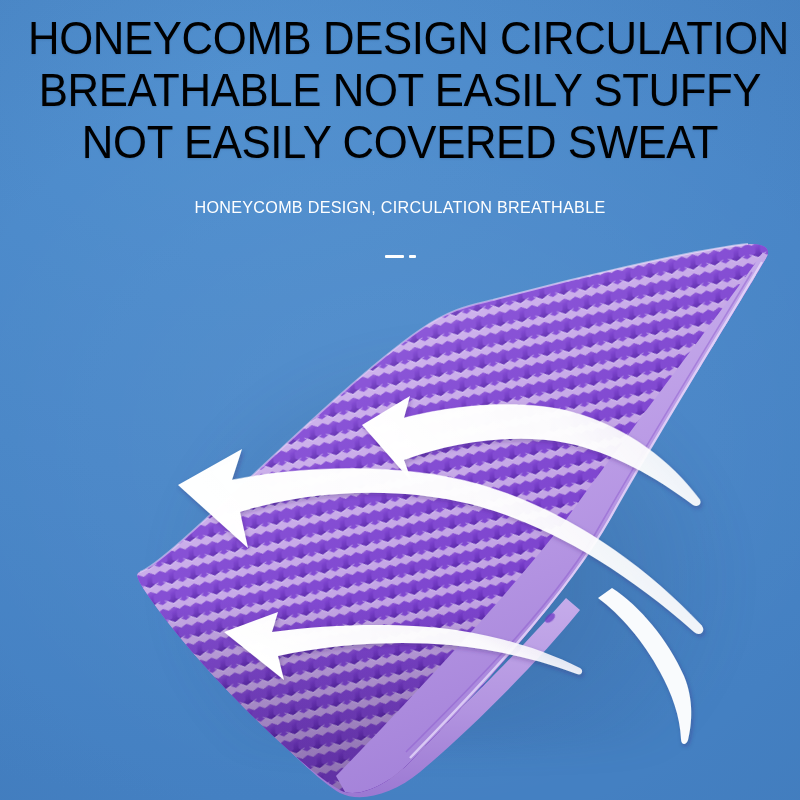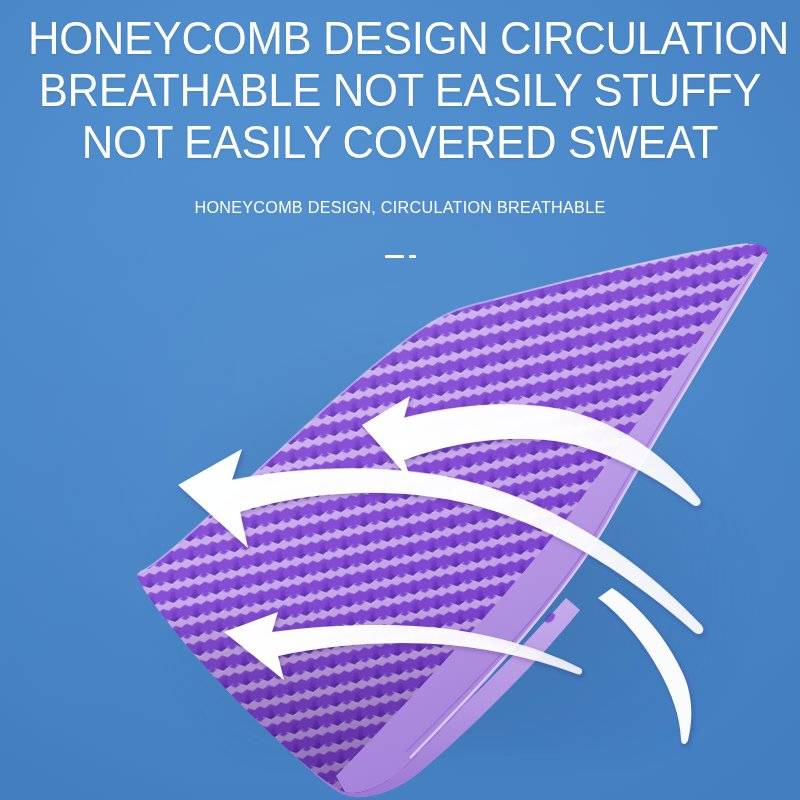--- a/index.html
+++ b/index.html
@@ -29,21 +29,21 @@
     background:radial-gradient(ellipse 95% 80% at 50% 55%,
         rgba(255,255,255,0.05) 0%, rgba(255,255,255,0) 60%,
         rgba(30,70,120,0.10) 100%);
   }
 
   
   .headline {
     position:absolute;
     top:12px; left:0; right:0;
     text-align:center;
-    color:#ffffff;
+    color:#000000;
     z-index:40;
     pointer-events:none;
   }
   .headline .hl {
     display:block;
     font-size:47px;
     line-height:52px;
     font-weight:400;
     letter-spacing:-0.4px;
     transform:scaleX(0.93);

